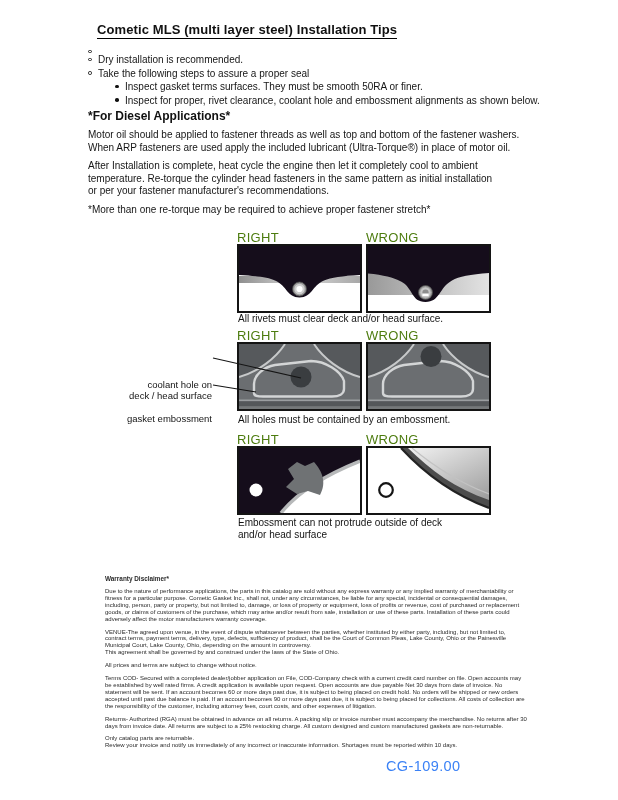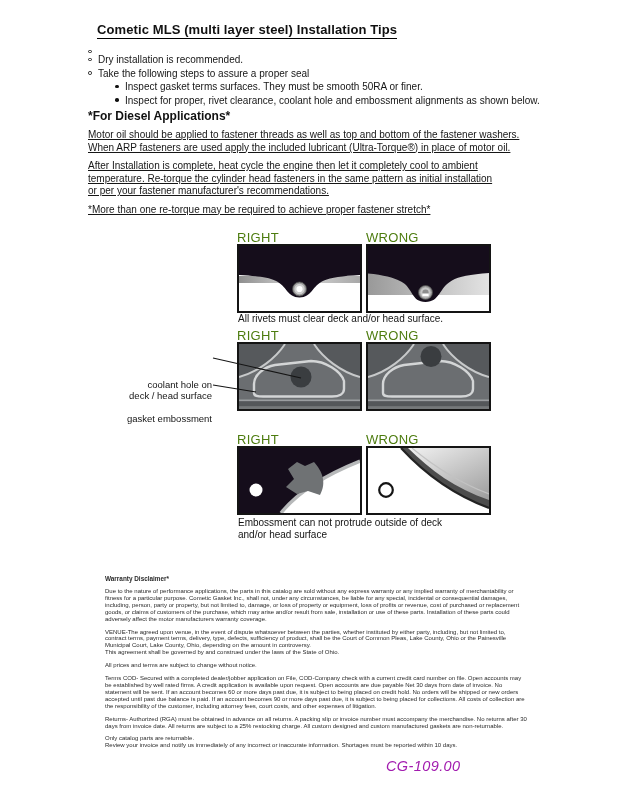--- a/index.html
+++ b/index.html
@@ -12,37 +12,37 @@
   .content-top { position:absolute; left:88px; top:20px; width:478px; }
   .doc-title { display:inline-block; margin-left:9px; font-size:13px; font-weight:bold; color:#111;
                border-bottom:1.6px solid #000; padding-bottom:1px; letter-spacing:0.1px; }
   .bullets { margin-top:6px; }
   .b-row { display:flex; align-items:flex-start; line-height:13.5px; font-size:10px; color:#161616; }
   .b-row .marker { width:10px; flex:0 0 10px; display:flex; justify-content:flex-start; }
   .dot-open { width:3.5px; height:3.5px; border:1px solid #222; border-radius:50%; margin-top:4.5px; }
   .dot-fill { width:3.5px; height:3.5px; background:#111; border-radius:50%; margin-top:4.5px; }
   .b-sub { margin-left:27px; }
   .diesel-heading { margin-top:2px; font-size:12px; font-weight:bold; color:#111; }
-  .para { margin-top:6px; font-size:10px; line-height:12.5px; color:#161616; white-space:pre-line;text-decoration:underline; }
+  .para { margin-top:6px; font-size:10px; line-height:12.5px; color:#161616; white-space:pre-line; }
 
   
   .dg-header { position:absolute; width:125px; text-align:left; font-size:13px; color:#4d7c0f; letter-spacing:0.3px; }
   .panel { position:absolute; width:125px; height:69px; border:2px solid #141414; background:#fff; }
   .panel svg { display:block; width:121px; height:65px; }
   .dg-caption { position:absolute; font-size:10px; line-height:11.5px; color:#141414; white-space:pre-line; }
 
   .anno { position:absolute; font-size:9.5px; line-height:10.5px; color:#141414; text-align:right; white-space:pre-line;margin-top:36px; }
   .leader-svg { position:absolute; left:110px; top:330px; width:420px; height:95px; z-index:6; pointer-events:none; }
 
   
   .disclaimer { position:absolute; left:105px; top:575px; width:422px; color:#2a2a2a; }
   .disc-heading { font-size:6.4px; font-weight:bold; margin-bottom:6px; }
   .disc-para { font-size:6px; line-height:6.9px; margin-bottom:6px; white-space:pre-line; }
 
-  .footer-code { position:absolute; left:386px; top:758px; font-size:14.5px; color:#a21caf; letter-spacing:0.4px;font-style:italic; }
+  .footer-code { position:absolute; left:386px; top:758px; font-size:14.5px; color:#3b82f6; letter-spacing:0.4px; }
 </style>
 </head>
 <body>
 
 <div class="page">
 
   <div class="content-top">
     <span class="doc-title">Cometic MLS (multi layer steel) Installation Tips</span>
 
     <div class="bullets">
@@ -166,20 +166,21 @@
       <path d="M15,49 L15,40 C15,31 25,23 36,21 L72,17 C86,17 102,27 105,37 L105,45 C105,50 100,52.5 93,52.5 L24,52.5 C18,52.5 15,52 15,49 Z" fill="none" stroke="#d3d5d6" stroke-width="2.4"></path>
       <circle cx="63" cy="12.5" r="10.5" fill="#3a3d40"></circle>
     </svg>
   </div>
 
   <svg class="leader-svg" viewBox="0 0 420 95">
     <line x1="103" y1="28" x2="191" y2="48" stroke="#141414" stroke-width="1.1"></line>
     <line x1="103" y1="55" x2="146" y2="62" stroke="#141414" stroke-width="1.1"></line>
   </svg>
 
+  <div class="dg-caption" style="left:238px; top:414px; width:260px;">All holes must be contained by an embossment.</div>
 
   <div class="dg-header" style="left:237px; top:432px;">RIGHT</div>
   <div class="dg-header" style="left:366px; top:432px;">WRONG</div>
 
   <div class="panel" style="left:237px; top:446px;">
     <svg viewBox="0 0 121 65">
       <rect width="121" height="65" fill="#ffffff"></rect>
       <path d="M0,0 H121 V13 C91,25 61,41 42,65 L0,65 Z" fill="#150d1b"></path>
       <path d="M121,13 C91,25 61,41 42,65" fill="none" stroke="#b7b9ba" stroke-width="3.5"></path>
       <path d="M49,21 L58,14 L66,18 L75,14 C83,23 88,34 81,47 L69,43 L58,46 L47,39 L55,31 Z" fill="#6f7274"></path>

